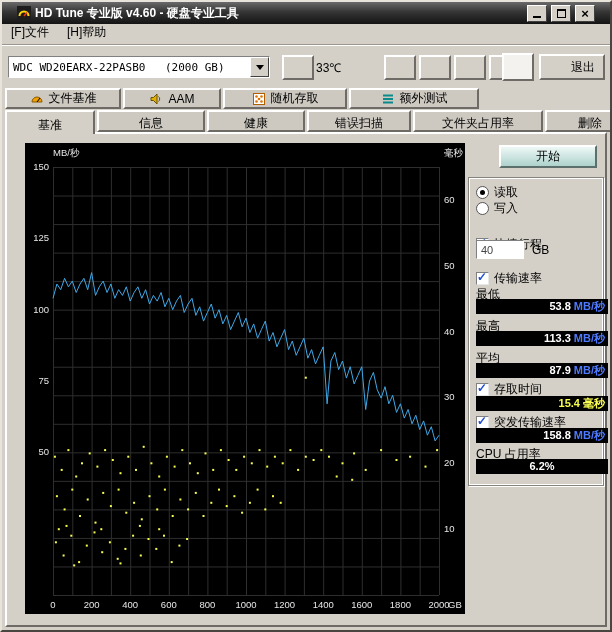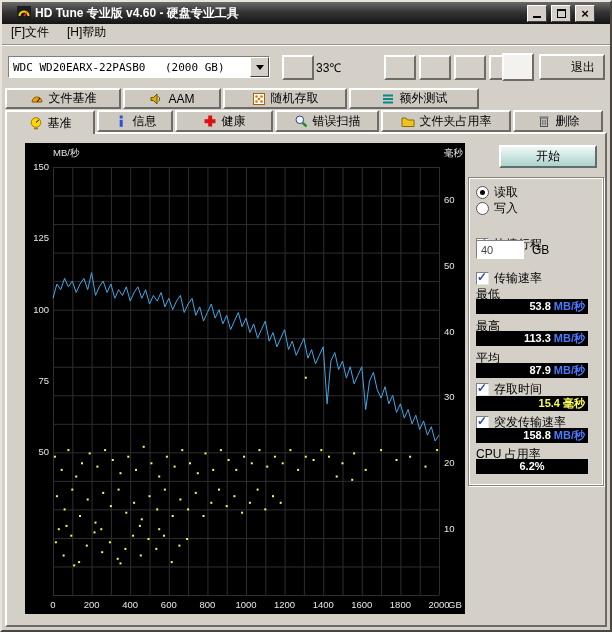--- a/index.html
+++ b/index.html
@@ -37,45 +37,45 @@
   .tool-btn{width:27px;height:25px;}
   .down-btn{position:absolute;left:500px;top:8px;width:30px;height:28px;background:#f4f2ee;}
   .exit-btn{position:absolute;left:537px;top:9px;width:66px;height:26px;font-size:12px;
             font-family:"Liberation Sans",sans-serif;}
   
   .tabrow{position:absolute;left:3px;display:flex;gap:2px;}
   .tabrow1{top:86px;}
   .tabrow2{top:108px;}
   .tab{height:21px;box-sizing:border-box;background:#cdc9c1;border:2px solid;border-color:#fff #6e6b66 #6e6b66 #fff;
        display:flex;align-items:center;justify-content:center;gap:5px;font-size:12px;white-space:nowrap;}
-  .tabrow2 .tab{height:22px;}
+  .tabrow2 .tab{height:22px;flex-direction:column;}
   .tab.active{background:#d4d0c8;height:24px;border-bottom:none;z-index:5;}
   .t1a{width:116px}.t1b{width:124px}.t1c{width:98px}.t1d{width:124px}.t1e{width:130px}
-  .t2a{width:90px}.t2b{width:76px}.t2c{width:98px}.t2d{width:104px}.t2e{width:130px}.t2f{width:90px}
+  .t2a{width:90px}.t2b{width:108px}.t2c{width:98px}.t2d{width:104px}.t2e{width:130px}.t2f{width:90px}
   
   .main-panel{position:absolute;left:3px;top:130px;width:602px;height:495px;box-sizing:border-box;
               background:#d4d0c8;border:2px solid;border-color:#fff #6e6b66 #6e6b66 #fff;z-index:1;}
   .chart-panel{position:absolute;left:18px;top:9px;width:440px;height:471px;background:#000;}
   .start-btn{position:absolute;left:492px;top:11px;width:98px;height:23px;font-size:12px;
              font-family:"Liberation Sans",sans-serif;background:linear-gradient(180deg,#eef8f6,#aed2cc);
              border:2px solid;border-color:#fff #5d6f6b #5d6f6b #fff;box-sizing:border-box;}
   .group-box{position:absolute;left:461px;top:43px;width:136px;height:309px;box-sizing:border-box;
              border:1px solid #86837d;box-shadow:inset 0 0 0 1px #fff,1px 1px 0 #fff;}
   .g-row{position:absolute;left:7px;display:flex;align-items:center;gap:5px;font-size:12px;white-space:nowrap;}
   .plabel{position:absolute;left:7px;font-size:12px;white-space:nowrap;}
   .radio{width:11px;height:11px;border-radius:50%;background:#fff;border:1px solid #555;position:relative;flex:none;}
   .radio.checked::after{content:'';position:absolute;left:3px;top:3px;width:5px;height:5px;border-radius:50%;background:#000;}
   .checkbox{width:11px;height:11px;background:#fff;border:1px solid;border-color:#808080 #e8e8e8 #e8e8e8 #808080;
             position:relative;flex:none;}
   .checkbox.checked::after{content:'\2713';position:absolute;left:0;top:-3px;color:#1c4fd6;font-size:12px;font-weight:bold;}
   .num-input{position:absolute;left:7px;width:48px;height:19px;box-sizing:border-box;background:#fff;
              border:1px solid;border-color:#808080 #fff #fff #808080;font-size:11px;padding:0 0 0 4px;
              font-family:"Liberation Sans",sans-serif;color:#444;}
   .gb-unit{position:absolute;left:63px;font-size:12px;}
-  .valbox{position:absolute;left:7px;width:112px;height:15px;box-sizing:border-box;background:#000;
+  .valbox{position:absolute;left:7px;width:132px;height:15px;box-sizing:border-box;background:#000;
           color:#fff;font-size:11px;font-weight:bold;line-height:15px;text-align:right;padding-right:3px;}
   .valbox .unit{color:#4d79ff;margin-left:3px;}
   .valbox.yellow{color:#f8fc50;}
   .valbox.yellow .unit{color:#f8fc50;}
   .valbox.center{text-align:center;padding-right:0;}
   svg{display:block;}
 </style>
 </head>
 <body>
 

